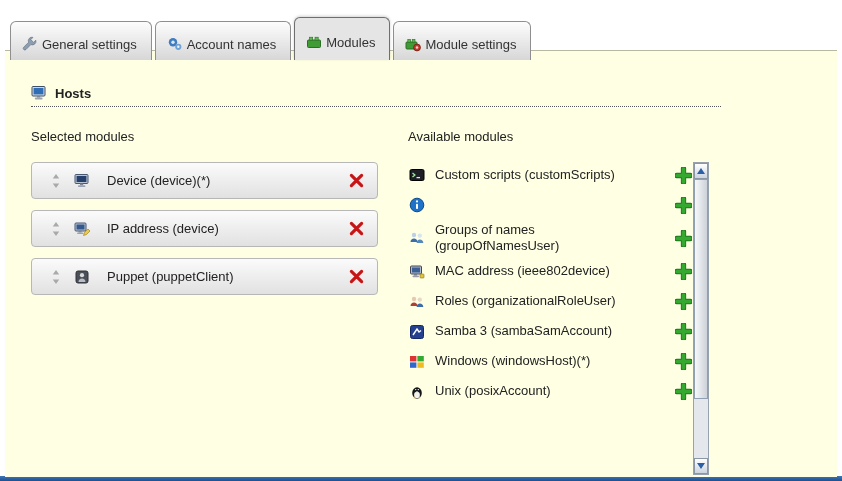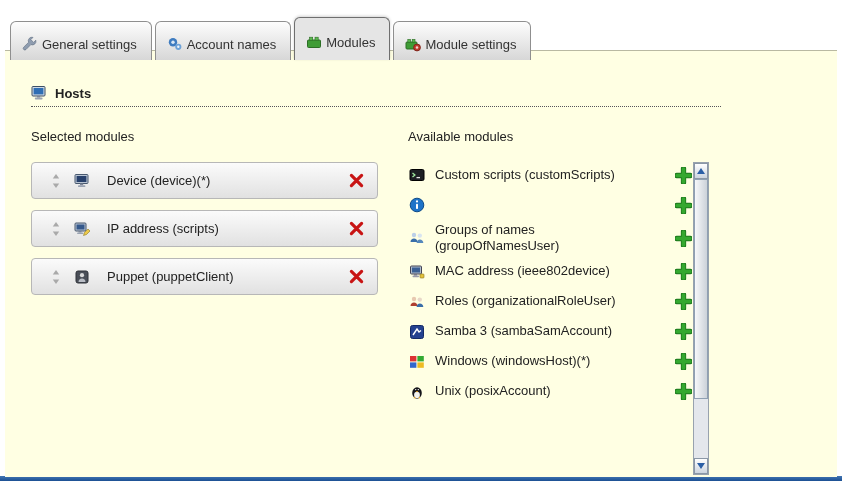--- a/index.html
+++ b/index.html
@@ -176,21 +176,21 @@
         </span>
         <span class="mod-icon">
           <svg viewBox="0 0 16 16" width="16" height="16">
               <rect x="1" y="2" width="11" height="8" rx="1" fill="#b7c3d2" stroke="#48586e"></rect>
               <rect x="2.5" y="3.5" width="8" height="5" fill="#35598c"></rect>
               <rect x="4.5" y="10" width="3" height="1.5" fill="#7d8697"></rect>
               <rect x="3" y="11.5" width="6.5" height="1.6" rx="0.8" fill="#9aa3b2"></rect>
               <path d="M9.5 14.5l1-3 3.5-3.5 2 2-3.5 3.5z" fill="#ecc94b" stroke="#8f7a1f" stroke-width="0.6"></path>
             </svg>
         </span>
-        <span class="label">IP address (scripts)</span>
+        <span class="label">IP address (device)</span>
         <button class="remove-btn">
           <span>
             <svg viewBox="0 0 16 16" width="17" height="17">
                 <path d="M3.2 3.2L12.8 12.8M12.8 3.2L3.2 12.8" stroke="#c81414" stroke-width="3" stroke-linecap="round"></path>
               </svg>
           </span>
         </button>
       </div>
 
       <div class="selected-row">

